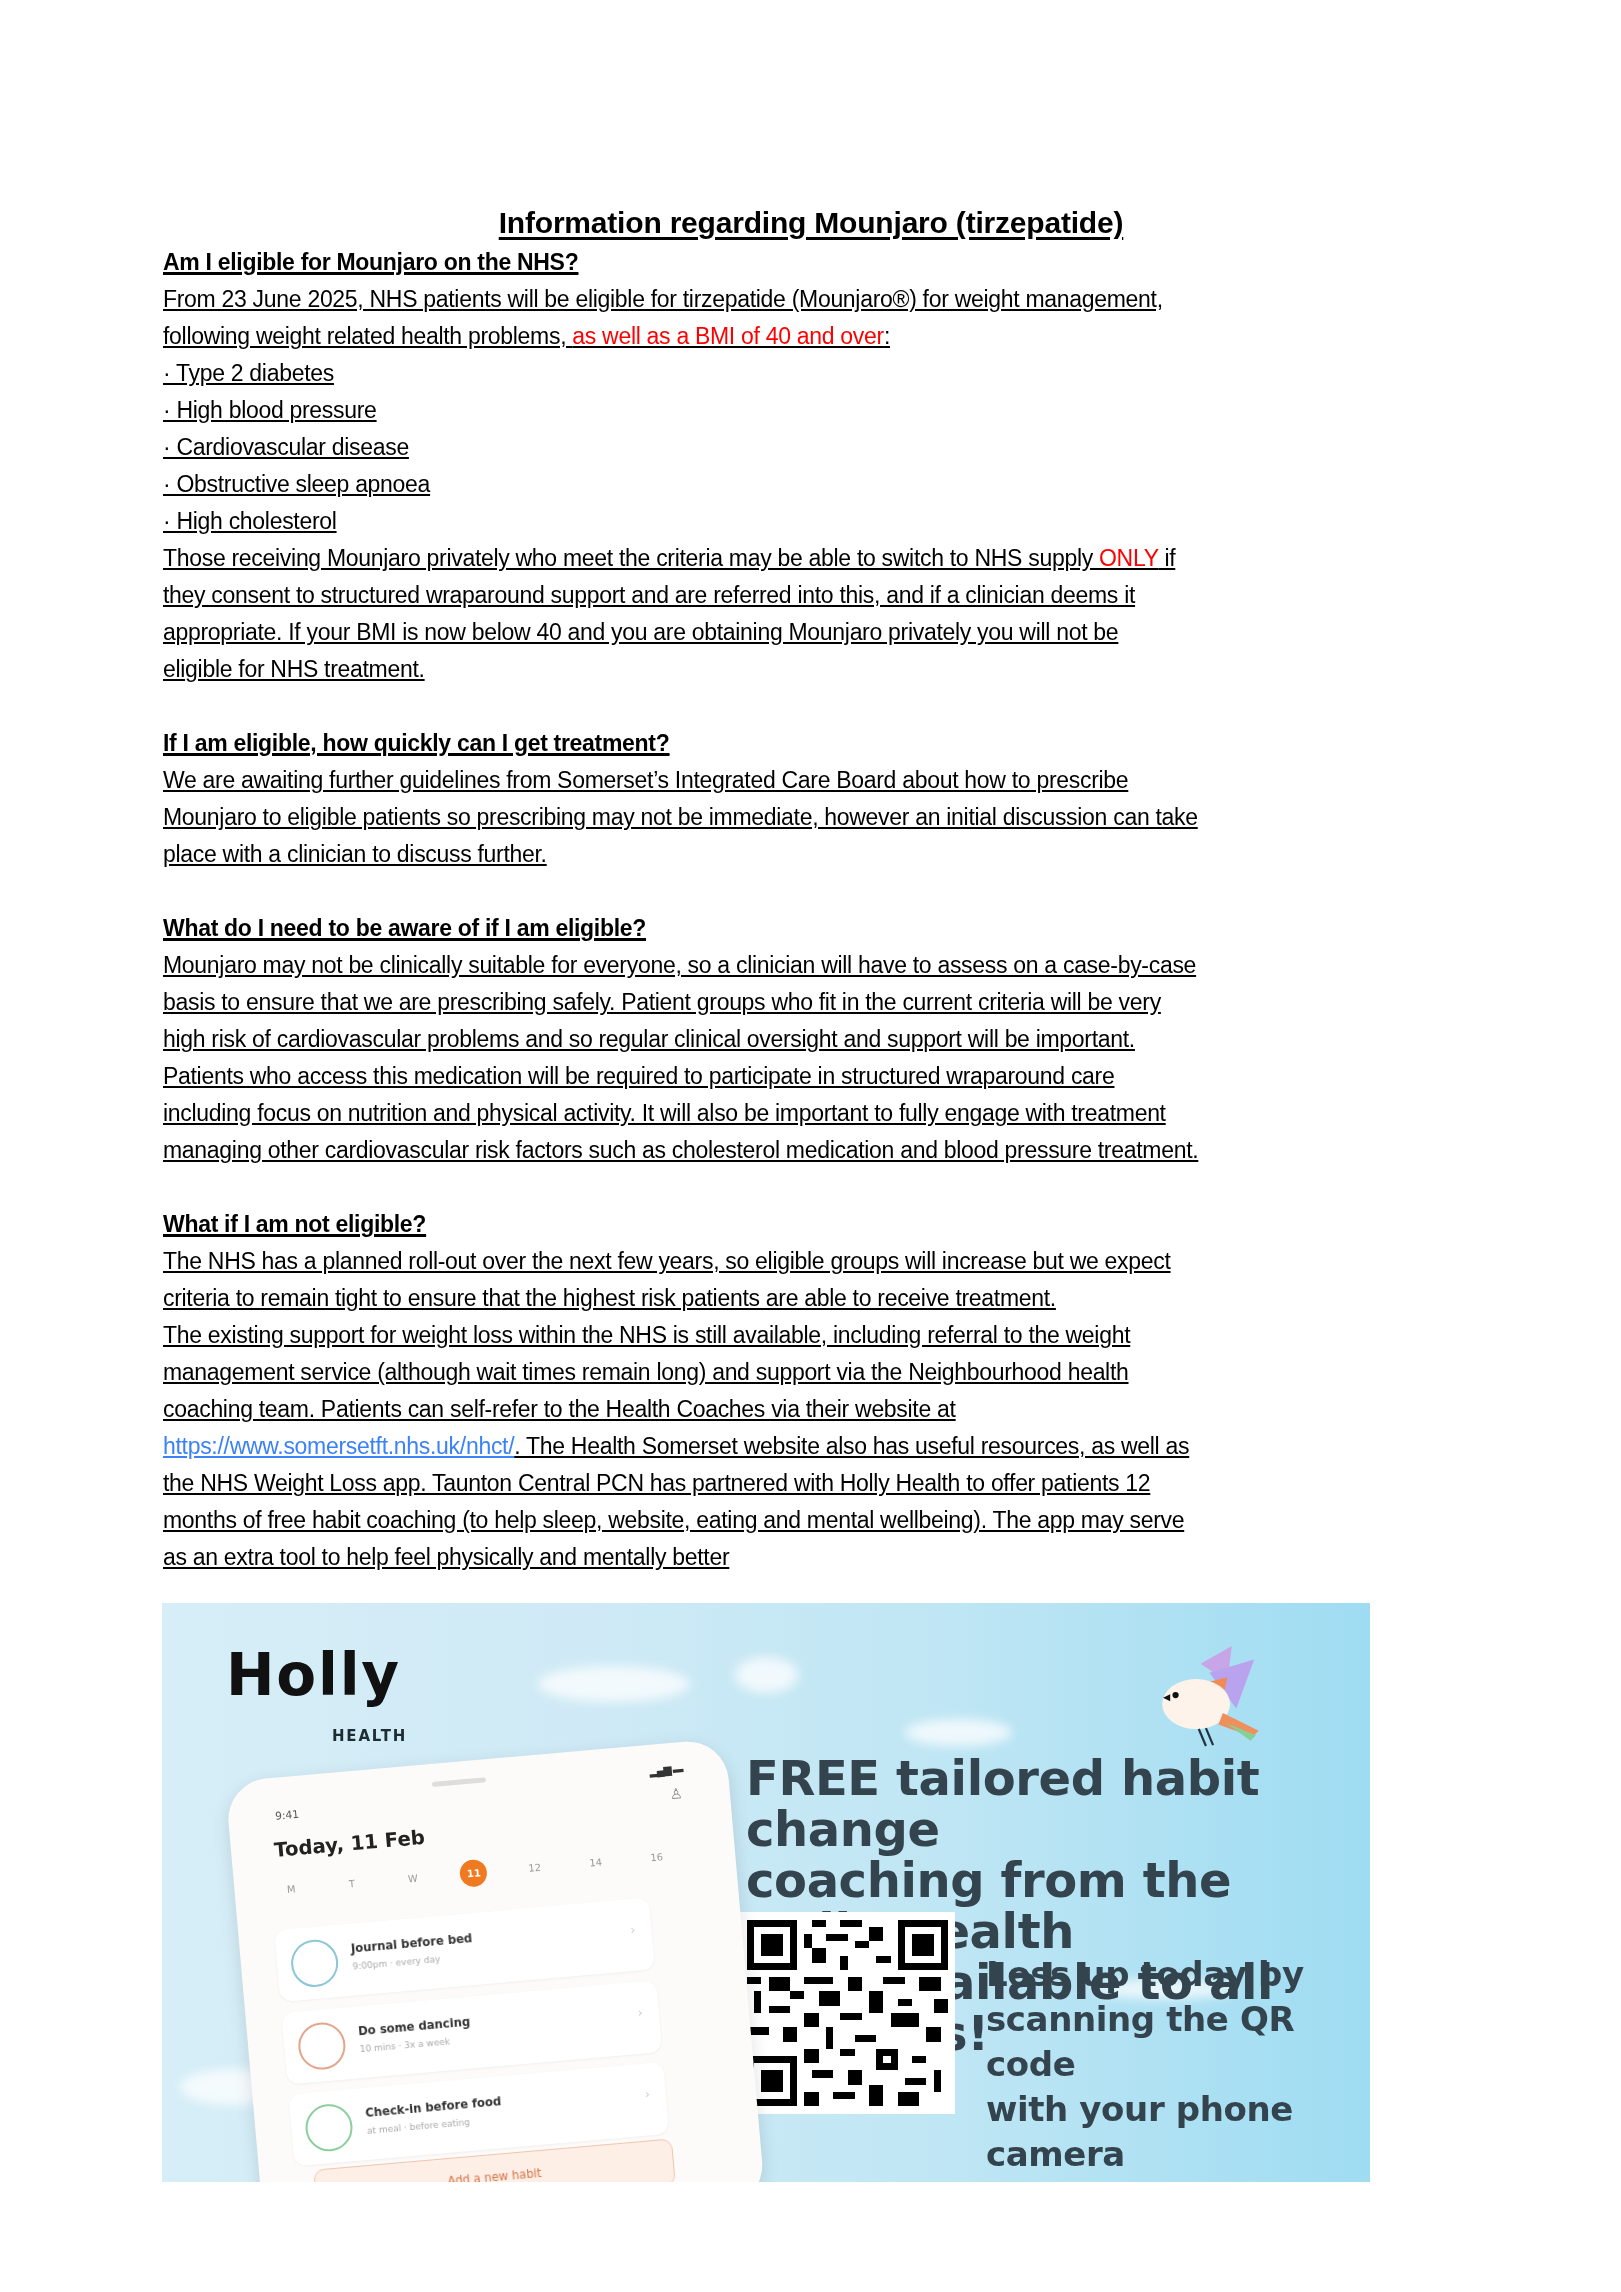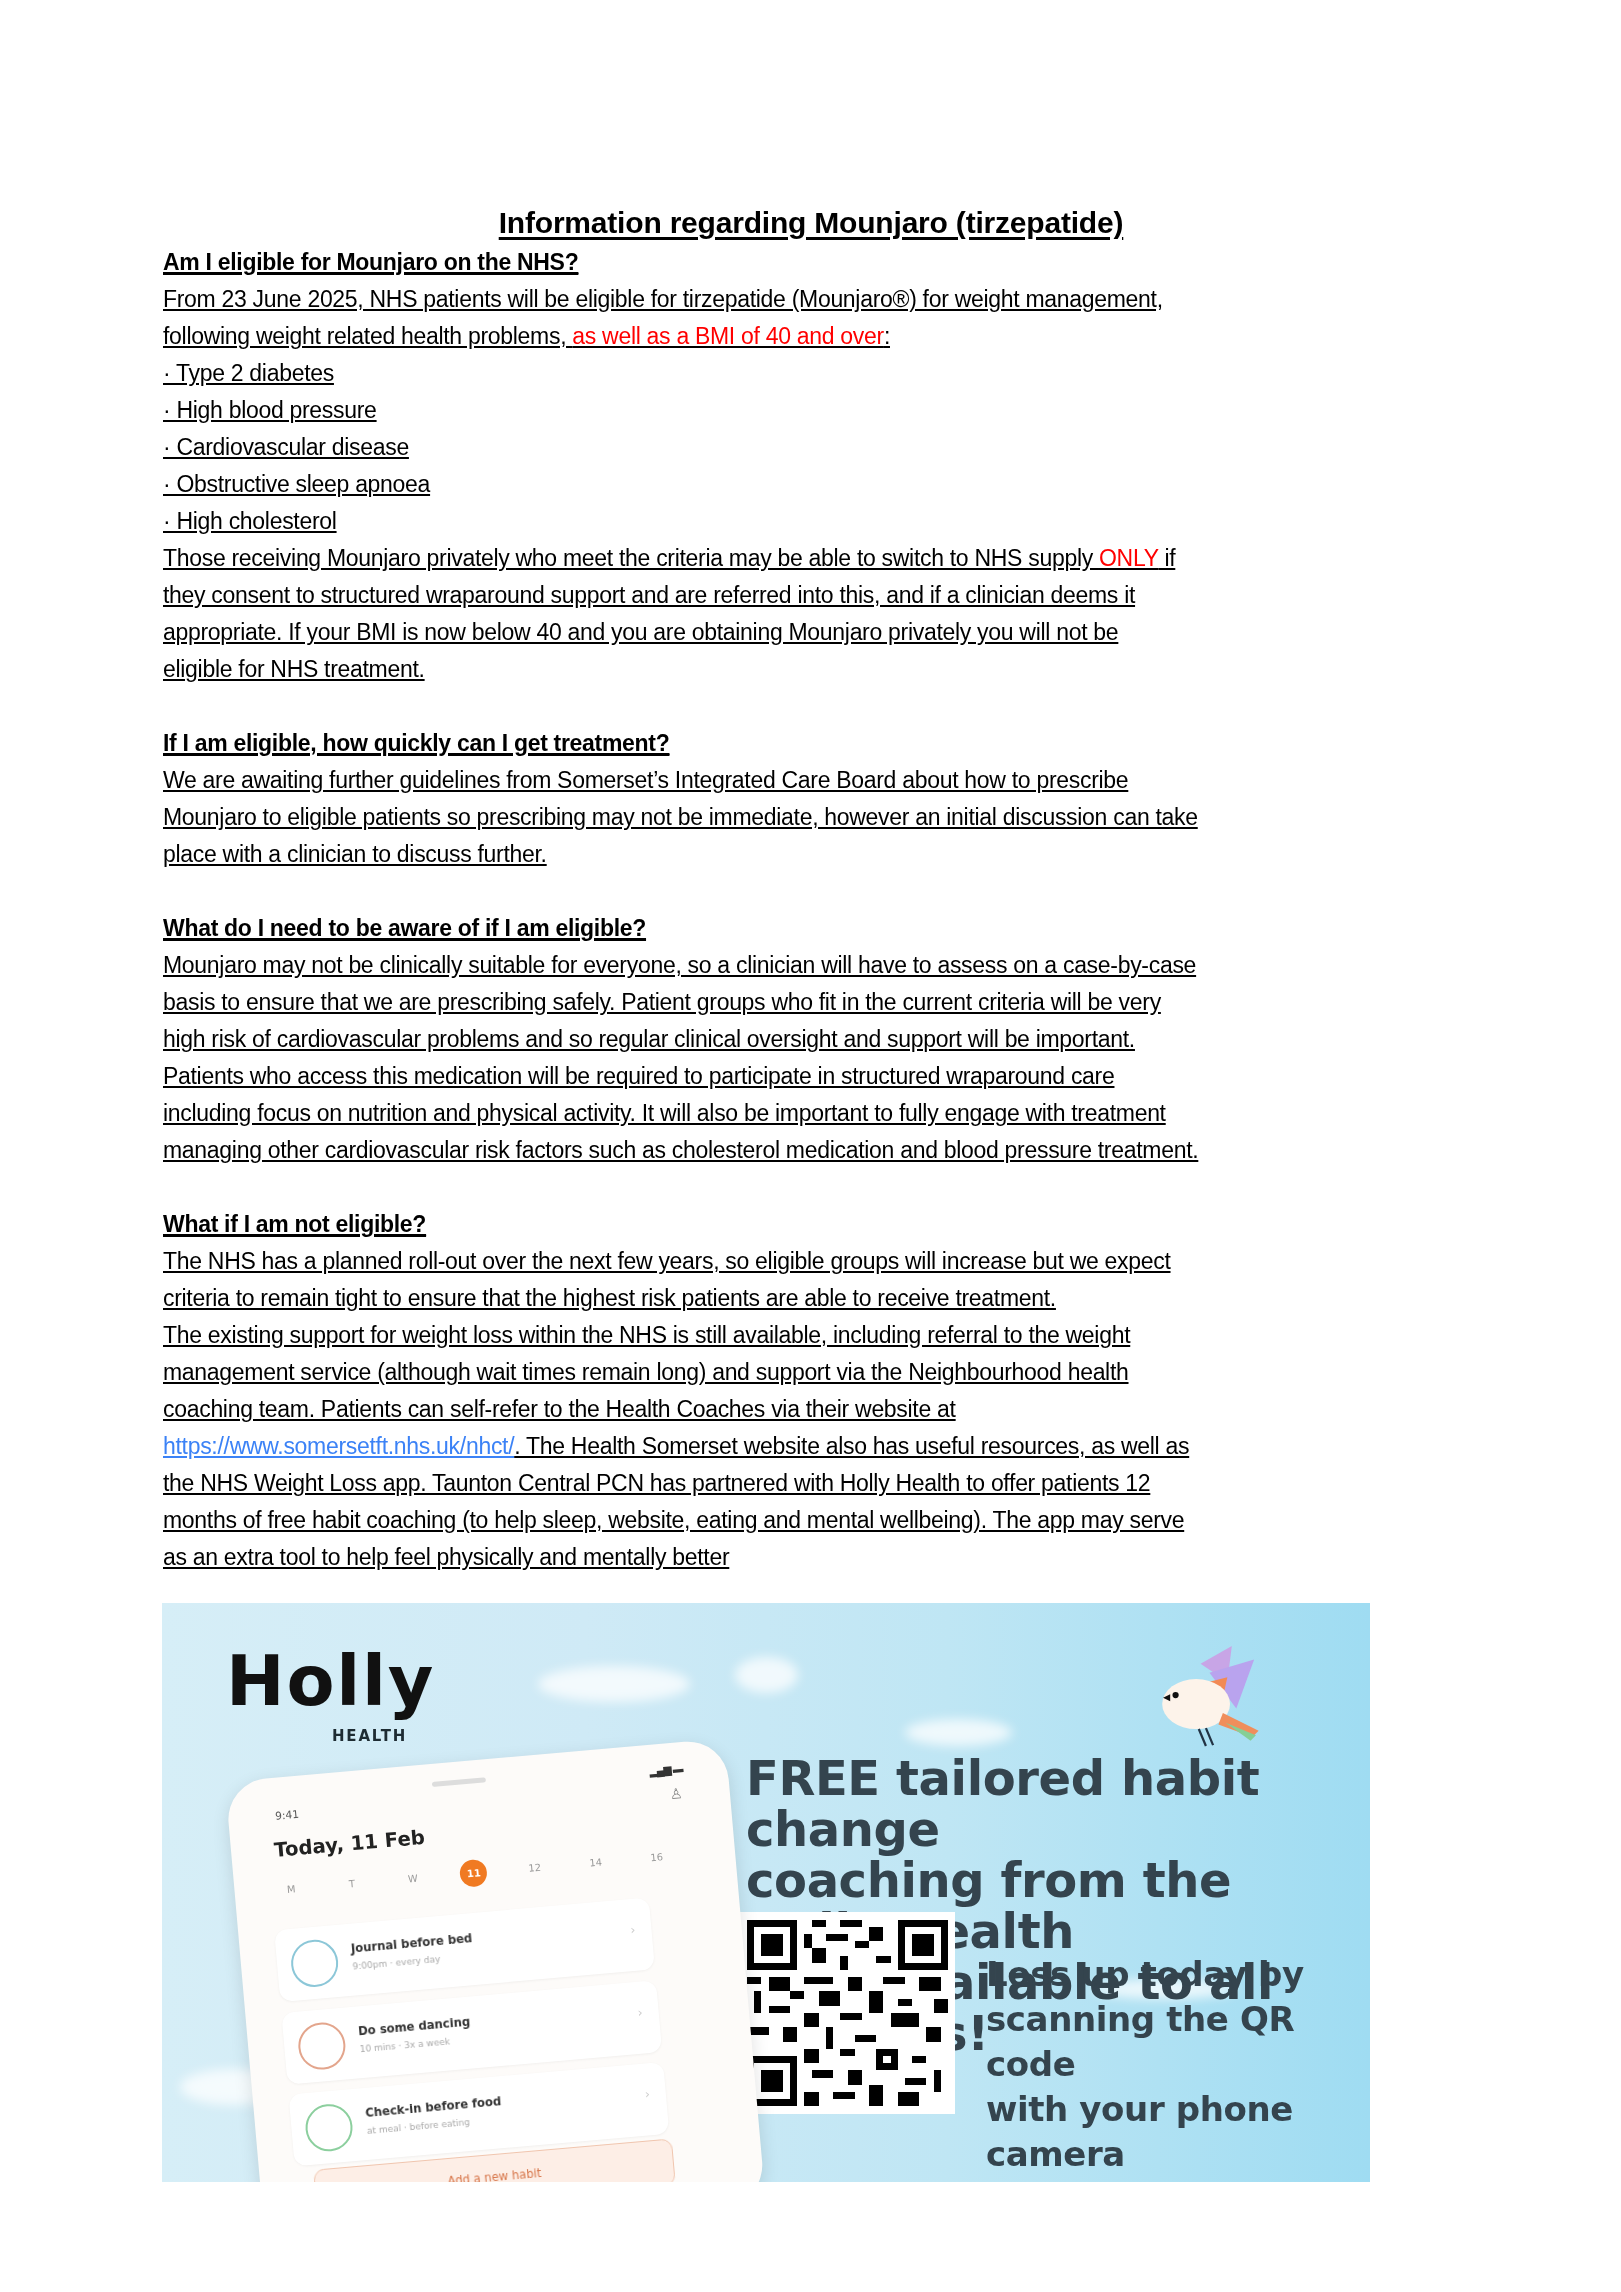--- a/index.html
+++ b/index.html
@@ -16,21 +16,21 @@
   .gap { height:37px; }
   .red { color:#ff0000; }
   .red-u { color:#ff0000; text-decoration:underline; }
   .link { color:#3b82f6; text-decoration:underline; }
 
   
   .banner { position:absolute; left:162px; top:1603px; width:1208px; height:579px; overflow:hidden;
             background:linear-gradient(90deg,#d6eef7 0%, #cfeaf6 35%, #bfe6f4 65%, #9fdcf2 100%); }
   .cloud { position:absolute; background:rgba(255,255,255,0.75); border-radius:50%; filter:blur(5.4px); }
   .logo { position:absolute; left:64px; top:43px; }
-  .logo-word { font-family:"DejaVu Sans", sans-serif; font-weight:bold; font-size:70px; letter-spacing:1.8px; color:#111; line-height:1; }
+  .logo-word { font-family:"DejaVu Sans", sans-serif; font-weight:bold; font-size:58px; letter-spacing:1.8px; color:#111; line-height:1; }
   .logo-sub { position:absolute; left:106px; top:81px; font-family:"DejaVu Sans", sans-serif; font-weight:bold;
               font-size:15px; letter-spacing:1.8px; color:#1e2c33; }
   .headline { position:absolute; left:584px; top:150px; font-family:"DejaVu Sans", sans-serif; font-weight:bold;
               font-size:48px; line-height:51px; color:#34444e; letter-spacing:-0.4px; }
   .qr { position:absolute; left:578px; top:309px; width:215px; height:202px; background:#fff; }
   .qr svg { position:absolute; left:7.2px; top:7.2px; }
   .signup { position:absolute; left:824px; top:349px; font-family:"DejaVu Sans", sans-serif; font-weight:bold;
             font-size:34px; line-height:45px; color:#34444e; letter-spacing:-0.4px; }
   .bird { position:absolute; left:985px; top:43px; }
 

